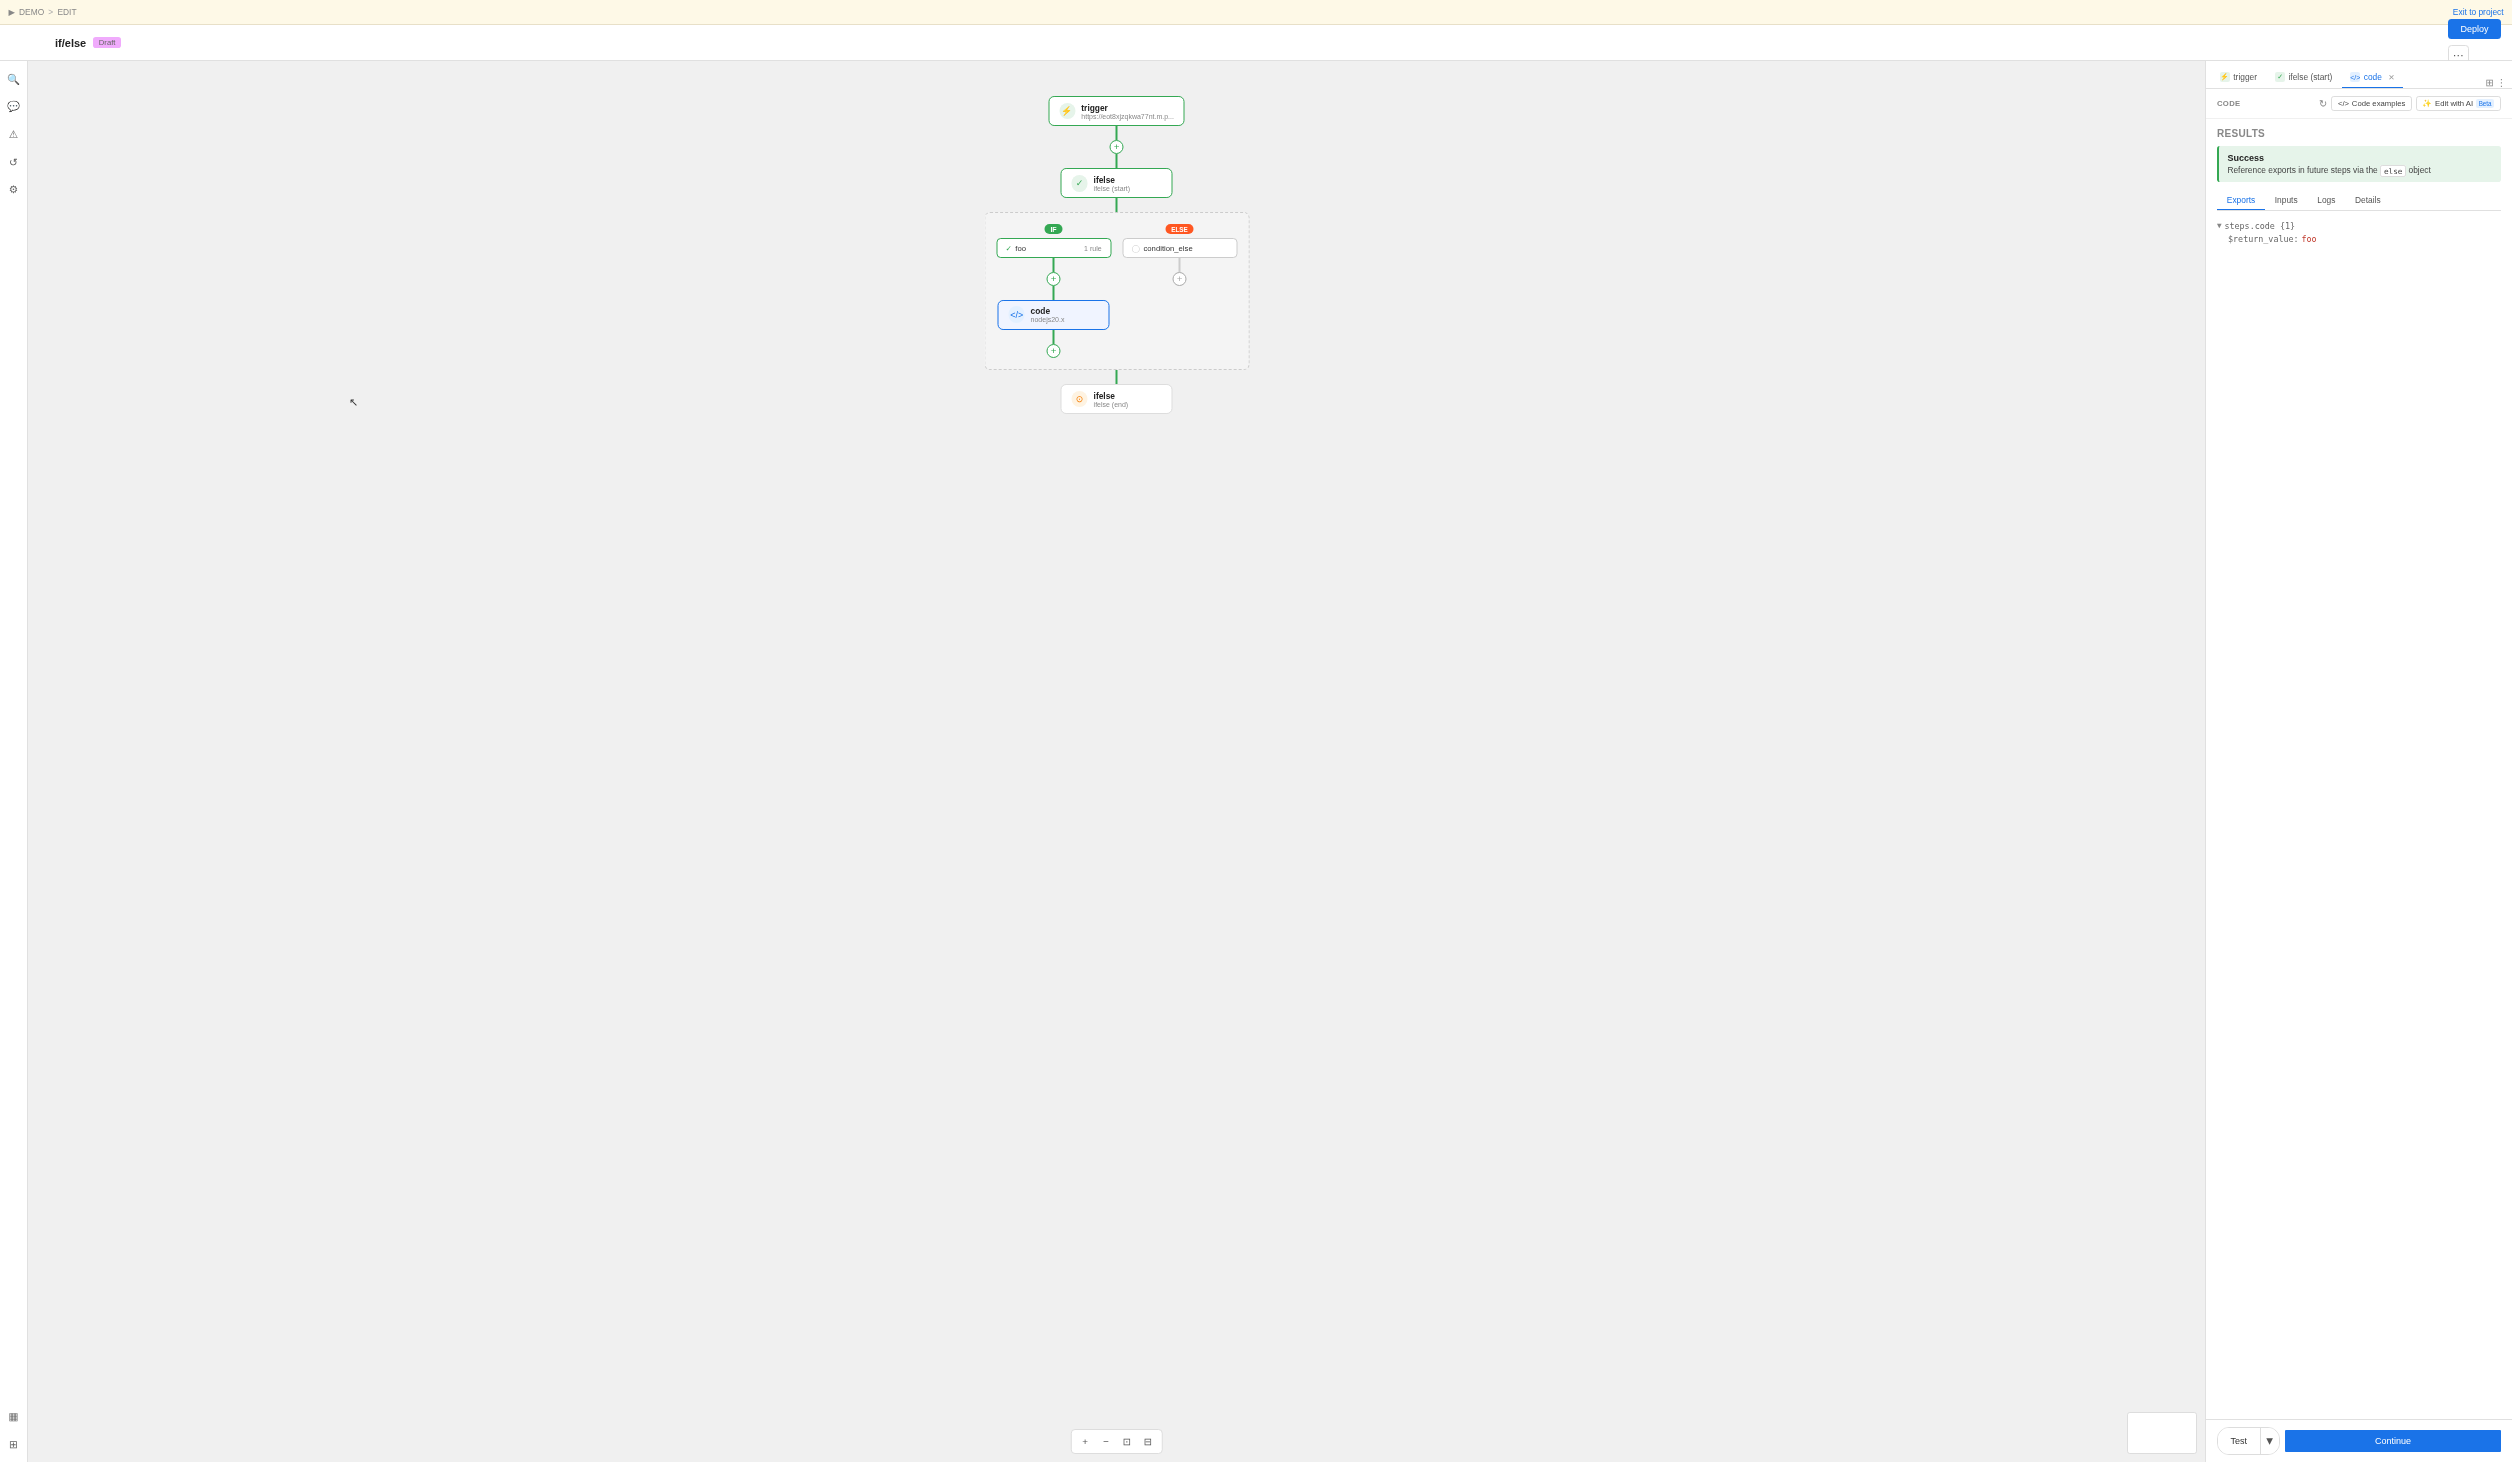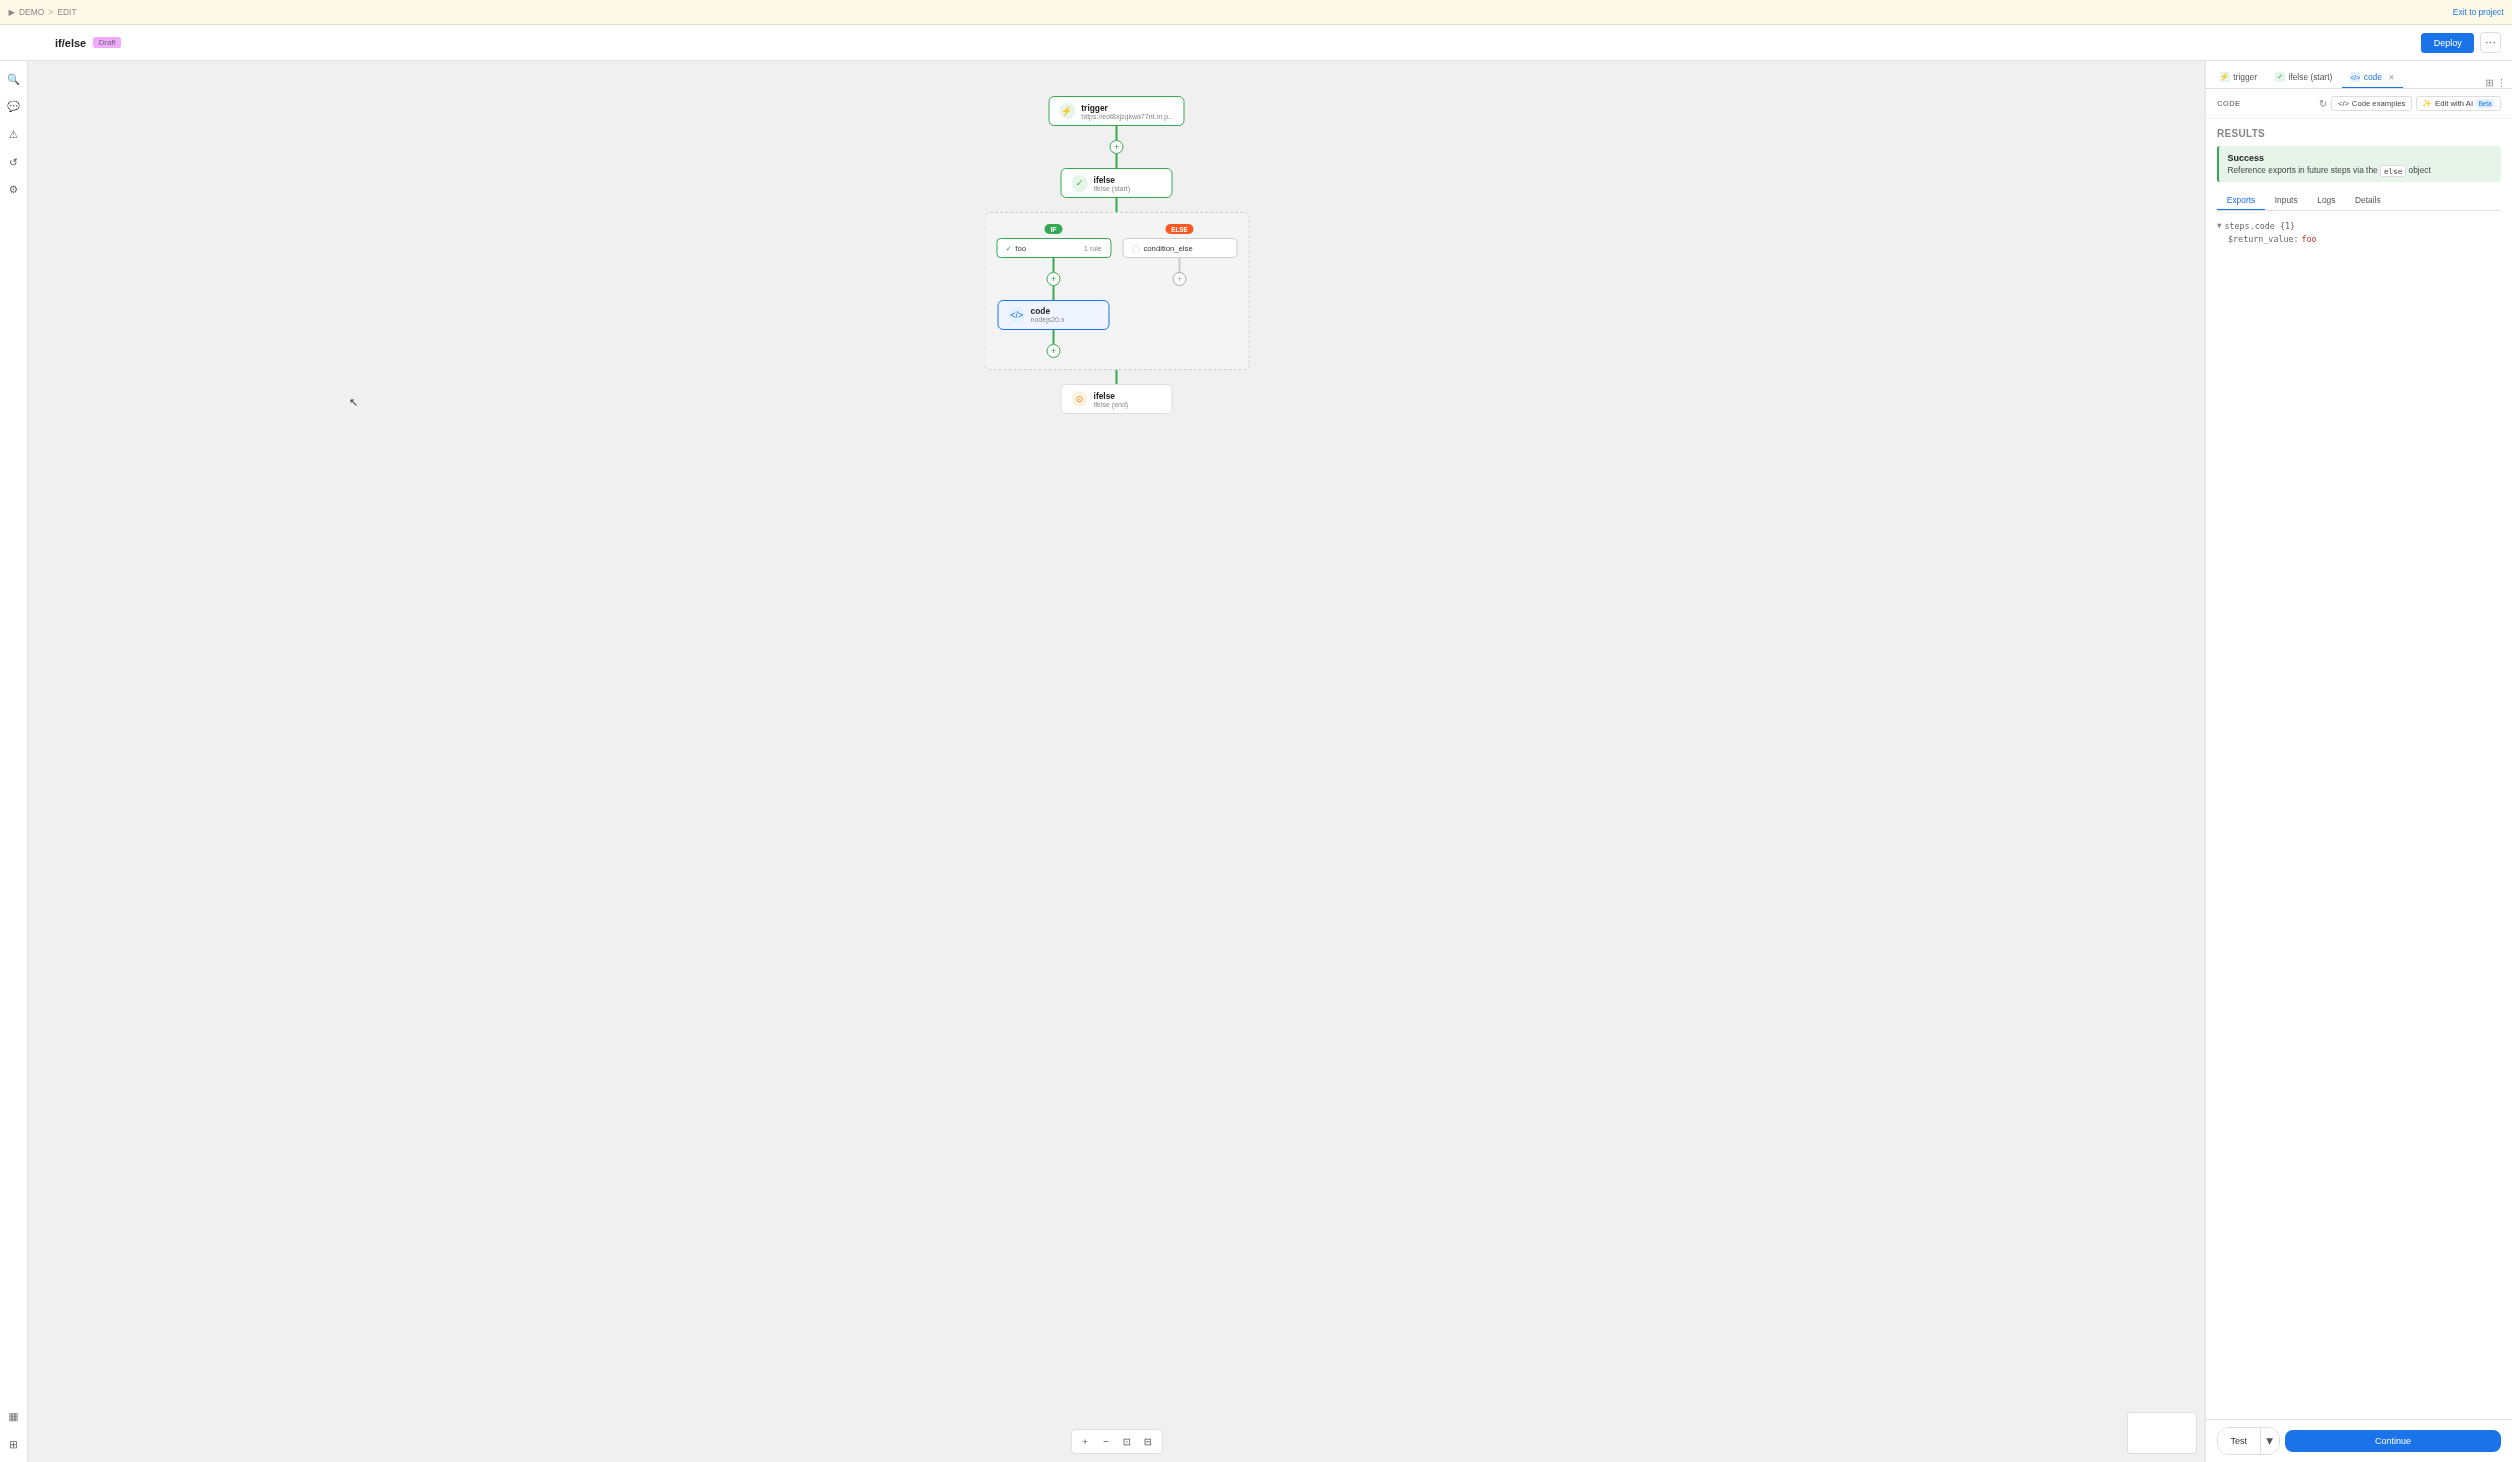--- a/index.html
+++ b/index.html
@@ -27,21 +27,21 @@
       background: #fff;
       border-bottom: 0.7px solid #e0e0e0;
       display: flex;
       align-items: center;
       justify-content: space-between;
       padding: 0 11px;
     }
     .header-left { display: flex; align-items: flex-start; gap: 7px; margin-left: 44px; }
     .workflow-title { font-size: 11px; font-weight: 600; color: #222; }
     .draft-badge { font-size: 7.7px; color: #666; background: #f0abfc; padding: 1.4px 5.6px; border-radius: 2.8px; }
-    .header-right { display: flex; align-items: flex-end; gap: 5.6px; }
+    .header-right { display: flex; align-items: flex-start; gap: 5.6px; flex-direction: column; }
     .deploy-btn {
       background: #1a73e8;
       color: #fff;
       border: none;
       padding: 4.9px 12.6px;
       border-radius: 3.5px;
       font-size: 9px;
       font-weight: 500;
       cursor: pointer;
     }
@@ -324,21 +324,21 @@
       border-left: 0.7px solid #ddd;
       padding: 5.6px 5.6px;
       cursor: pointer;
       color: #555;
     }
     .continue-btn {
       flex: 1;
       background: #1a73e8;
       color: #fff;
       border: none;
-      border-radius: 8px;
+      border-radius: 1px;
       padding: 6.3px;
       font-size: 9px;
       font-weight: 500;
       cursor: pointer;
     }
 
     
     .canvas-toolbar {
       position: absolute;
       bottom: 8.4px;

